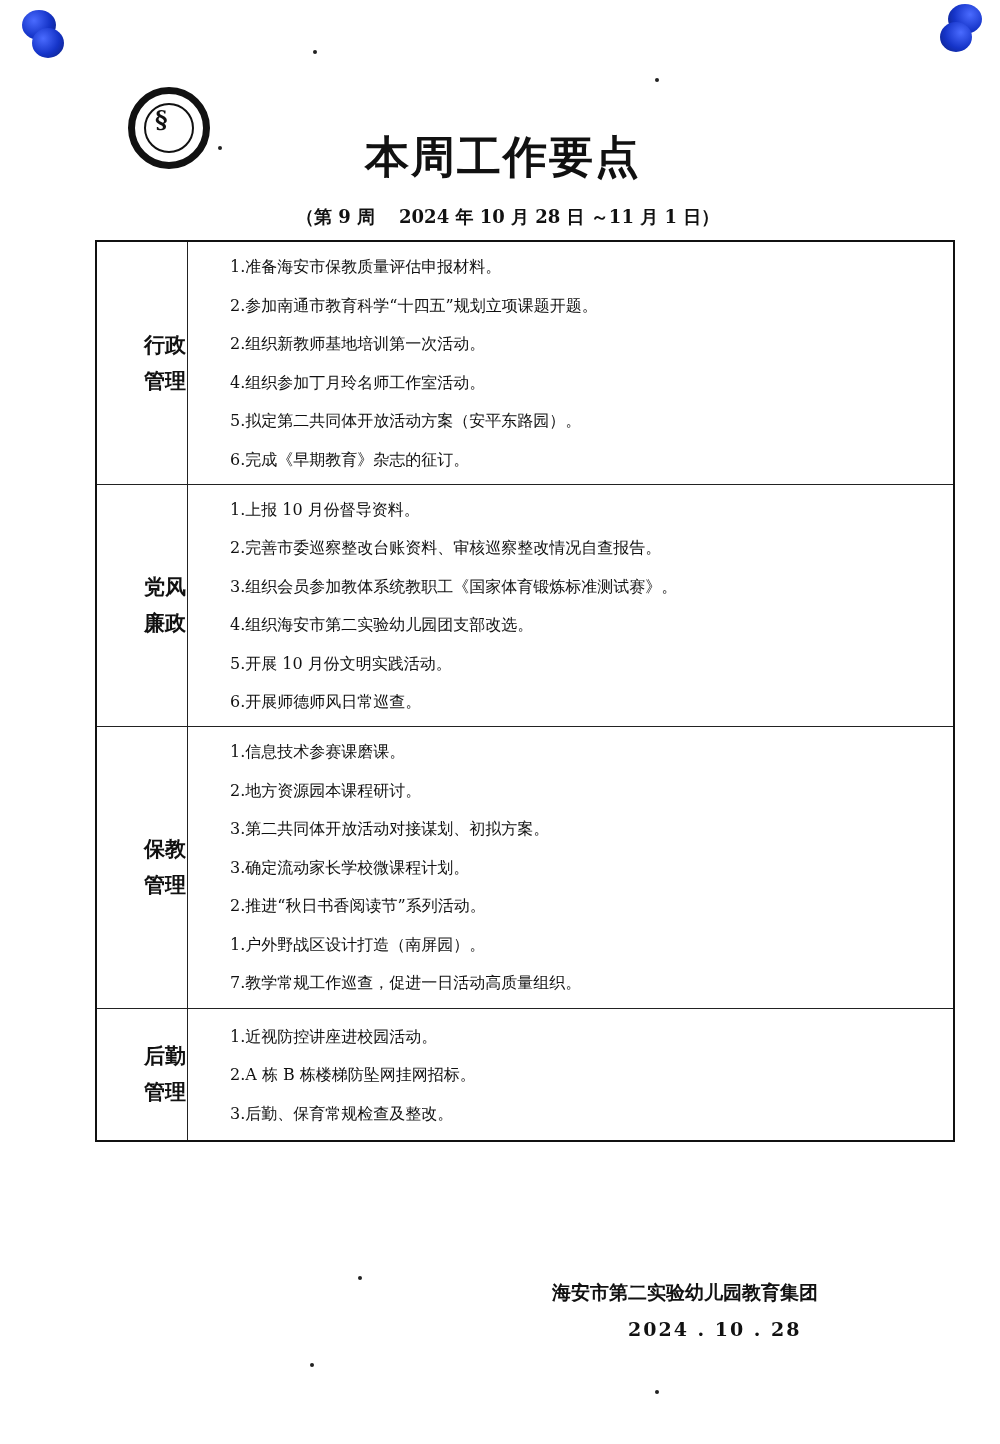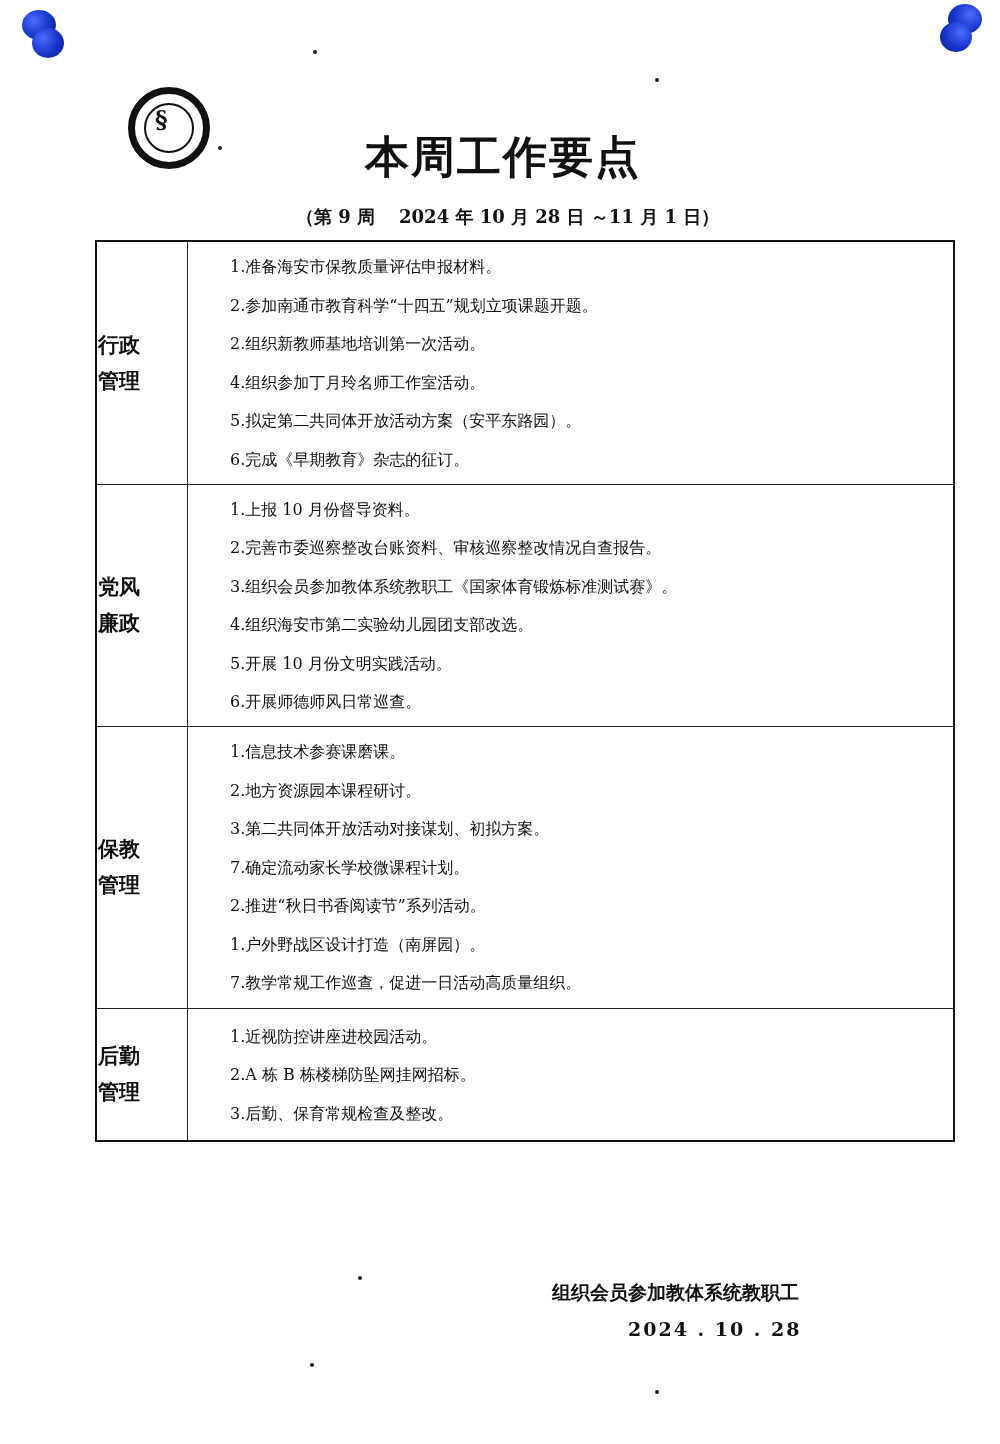--- a/index.html
+++ b/index.html
@@ -11,21 +11,21 @@
   #pin-left{left:20px;top:8px;}
   #pin-right{left:938px;top:2px;transform:scaleX(-1);}
   .logo{position:absolute;left:128px;top:87px;width:82px;height:82px;border-radius:50%;border:7px solid #111;box-sizing:border-box;}
   .logo .inner{position:absolute;left:9px;top:9px;width:50px;height:50px;border-radius:50%;border:2px solid #111;box-sizing:border-box;}
   .logo .sw{position:absolute;left:20px;top:14px;font-size:24px;line-height:1;font-weight:bold;}
   .title{position:absolute;left:3px;width:1000px;top:128px;text-align:center;font-size:44px;font-weight:bold;letter-spacing:2px;font-family:"DejaVu Sans","Liberation Sans",sans-serif;}
   .subtitle{position:absolute;left:296px;top:205px;font-size:18px;font-weight:bold;text-align:center;}
   .subtitle .wk{margin-right:24px;}
   table.main{position:absolute;left:95px;top:240px;width:860px;border-collapse:collapse;border:2px solid #111;}
   table.main td{border:1.5px solid #222;vertical-align:middle;}
-  td.cat{width:88px;text-align:left;font-size:21px;font-weight:bold;line-height:36px;font-family:"DejaVu Sans","Liberation Sans",sans-serif;}
+  td.cat{width:88px;text-align:right;font-size:21px;font-weight:bold;line-height:36px;font-family:"DejaVu Sans","Liberation Sans",sans-serif;}
   td.items{padding:6px 0 4px 42px;}
   .item{font-size:16px;line-height:38.5px;white-space:nowrap;}
   .footer-org{position:absolute;left:552px;top:1280px;font-size:19px;font-weight:bold;font-family:"DejaVu Sans","Liberation Sans",sans-serif;}
   .footer-date{position:absolute;left:628px;top:1318px;font-size:19px;font-weight:bold;letter-spacing:2px;}
   .dot{position:absolute;width:4px;height:4px;border-radius:50%;background:#222;}
 </style>
 </head>
 <body>
 
 <div class="pin" id="pin-left">
@@ -79,41 +79,41 @@
   </tr>
   <tr style="height:282px">
     <td class="cat">
           <div>保教</div>
           <div>管理</div>
         </td>
     <td class="items">
       <div class="item">1.信息技术参赛课磨课。</div>
       <div class="item">2.地方资源园本课程研讨。</div>
       <div class="item">3.第二共同体开放活动对接谋划、初拟方案。</div>
-      <div class="item">7.确定流动家长学校微课程计划。</div>
+      <div class="item">3.确定流动家长学校微课程计划。</div>
       <div class="item">2.推进“秋日书香阅读节”系列活动。</div>
       <div class="item">1.户外野战区设计打造（南屏园）。</div>
       <div class="item">7.教学常规工作巡查，促进一日活动高质量组织。</div>
     </td>
   </tr>
   <tr style="height:133px">
     <td class="cat">
           <div>后勤</div>
           <div>管理</div>
         </td>
     <td class="items">
       <div class="item">1.近视防控讲座进校园活动。</div>
       <div class="item">2.A 栋 B 栋楼梯防坠网挂网招标。</div>
       <div class="item">3.后勤、保育常规检查及整改。</div>
     </td>
   </tr>
 </tbody>
   </table>
 
-<div class="footer-org">组织会员参加教体系统教职工</div>
+<div class="footer-org">海安市第二实验幼儿园教育集团</div>
 <div class="footer-date">2024 . 10 . 28</div>
 
 <div class="dot" style="left:313px;top:50px"></div>
 <div class="dot" style="left:655px;top:78px"></div>
 <div class="dot" style="left:218px;top:146px"></div>
 <div class="dot" style="left:310px;top:1363px"></div>
 <div class="dot" style="left:655px;top:1390px"></div>
 <div class="dot" style="left:358px;top:1276px"></div>
 
 </body></html>

